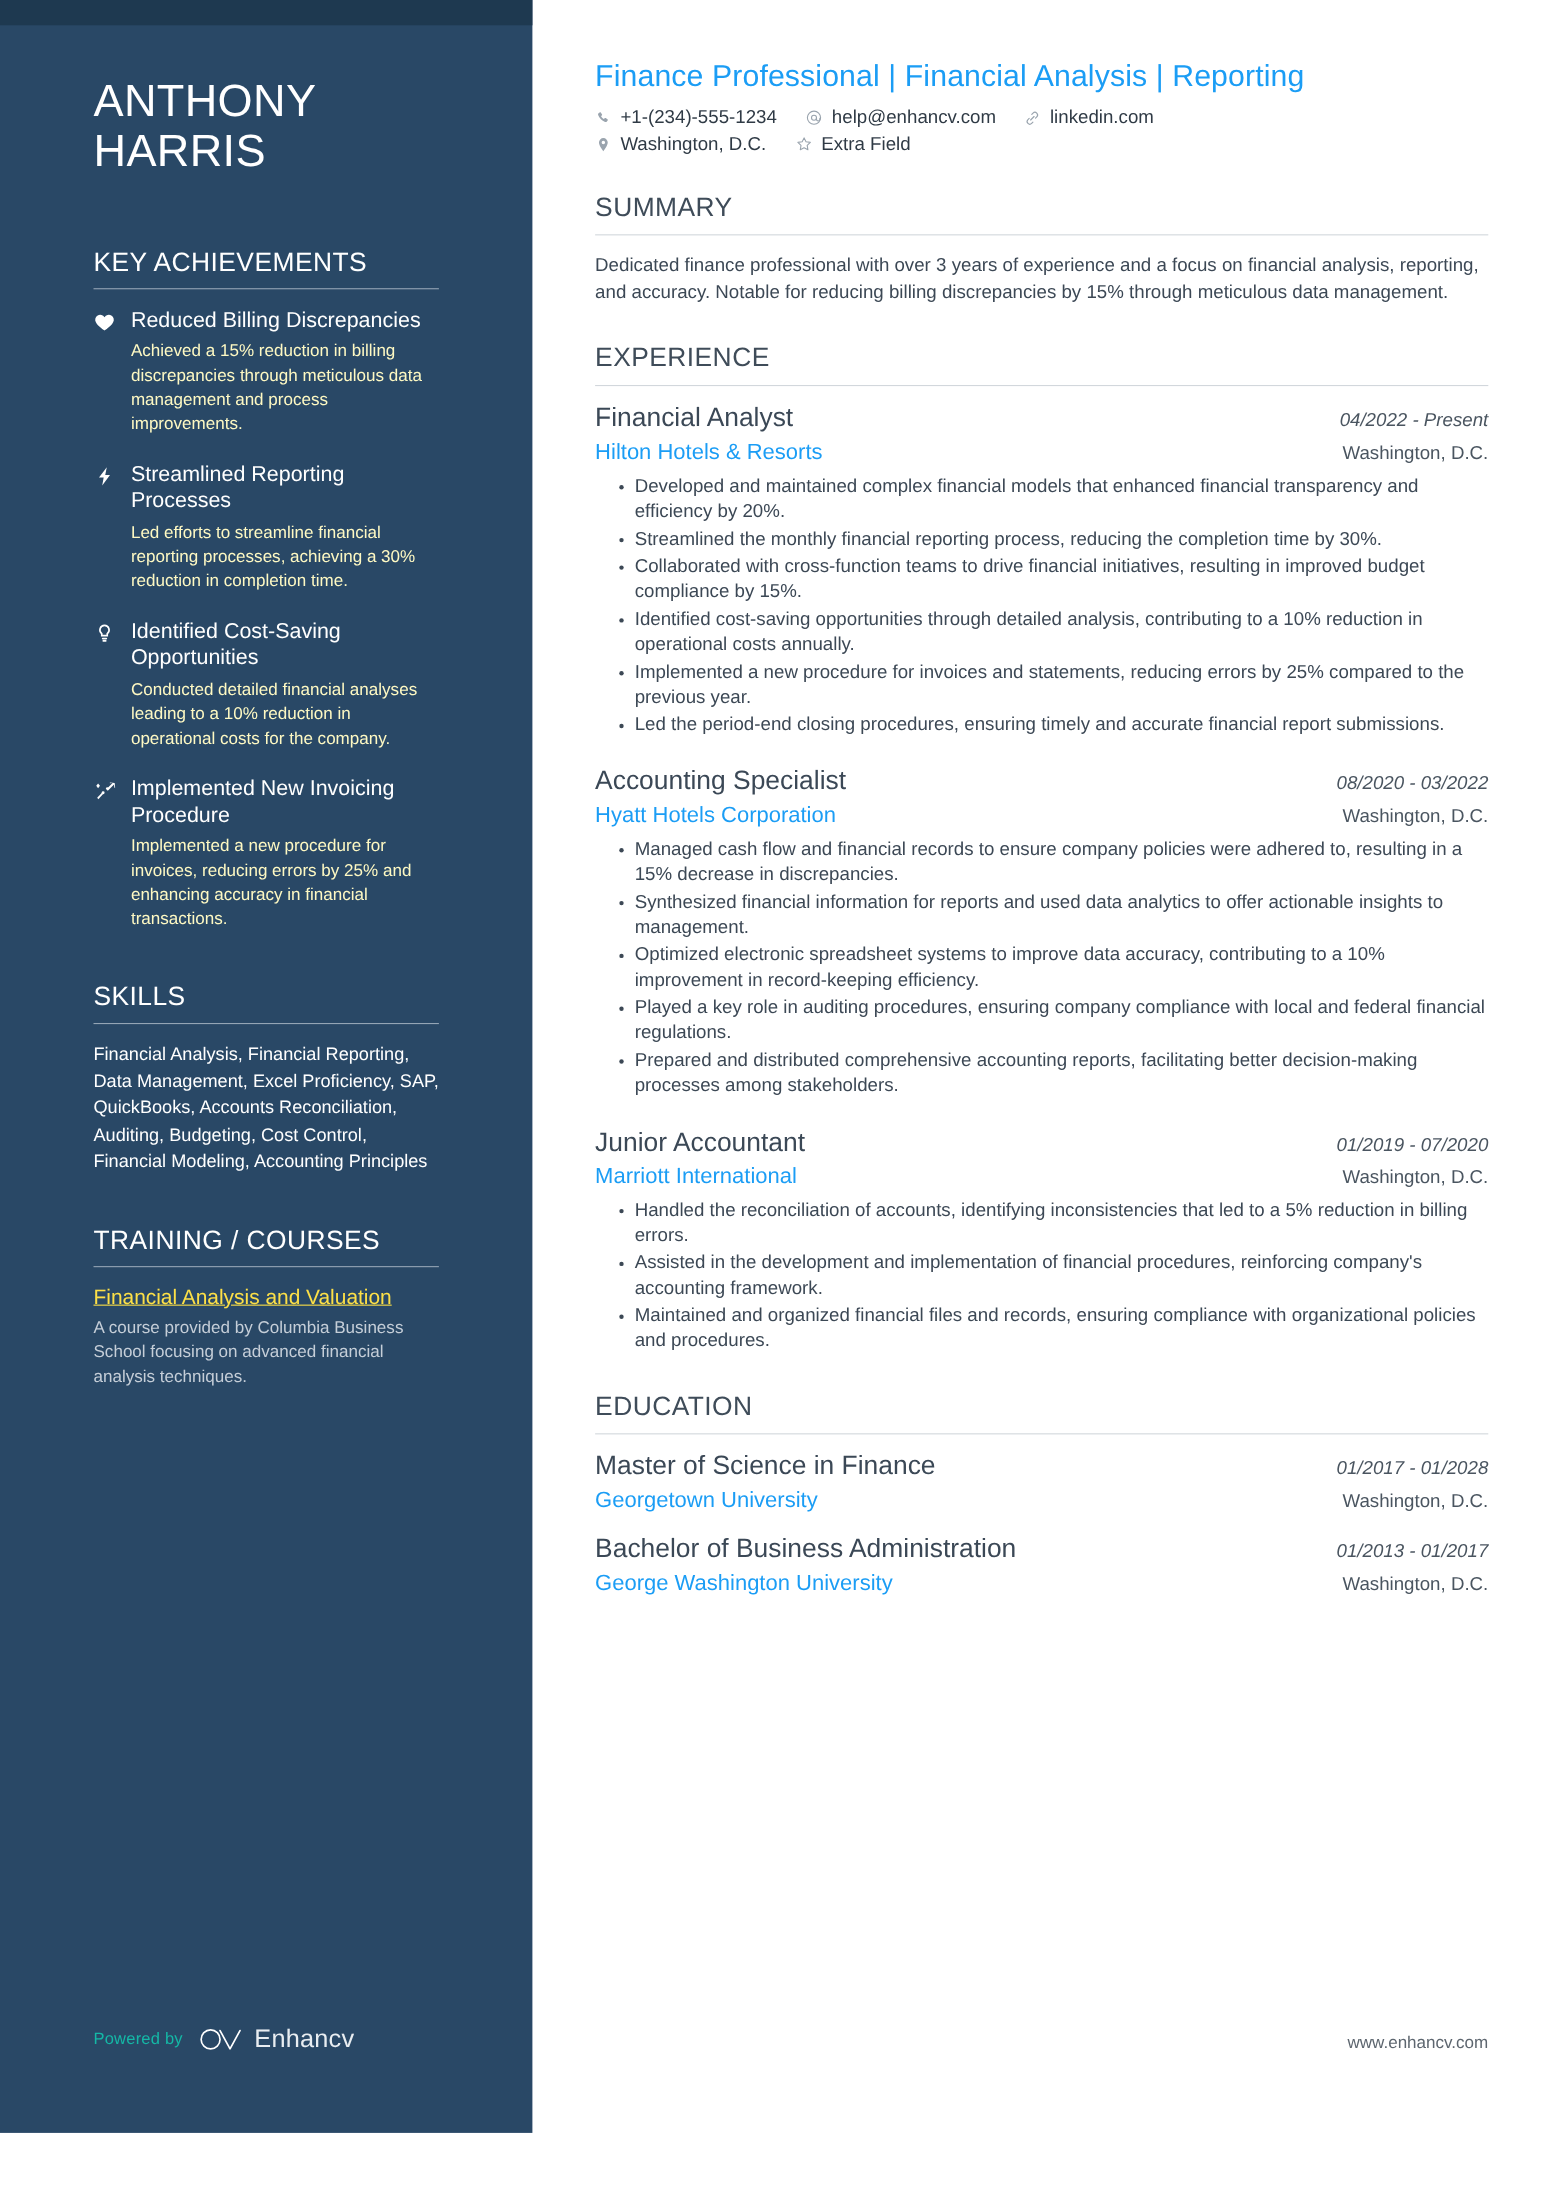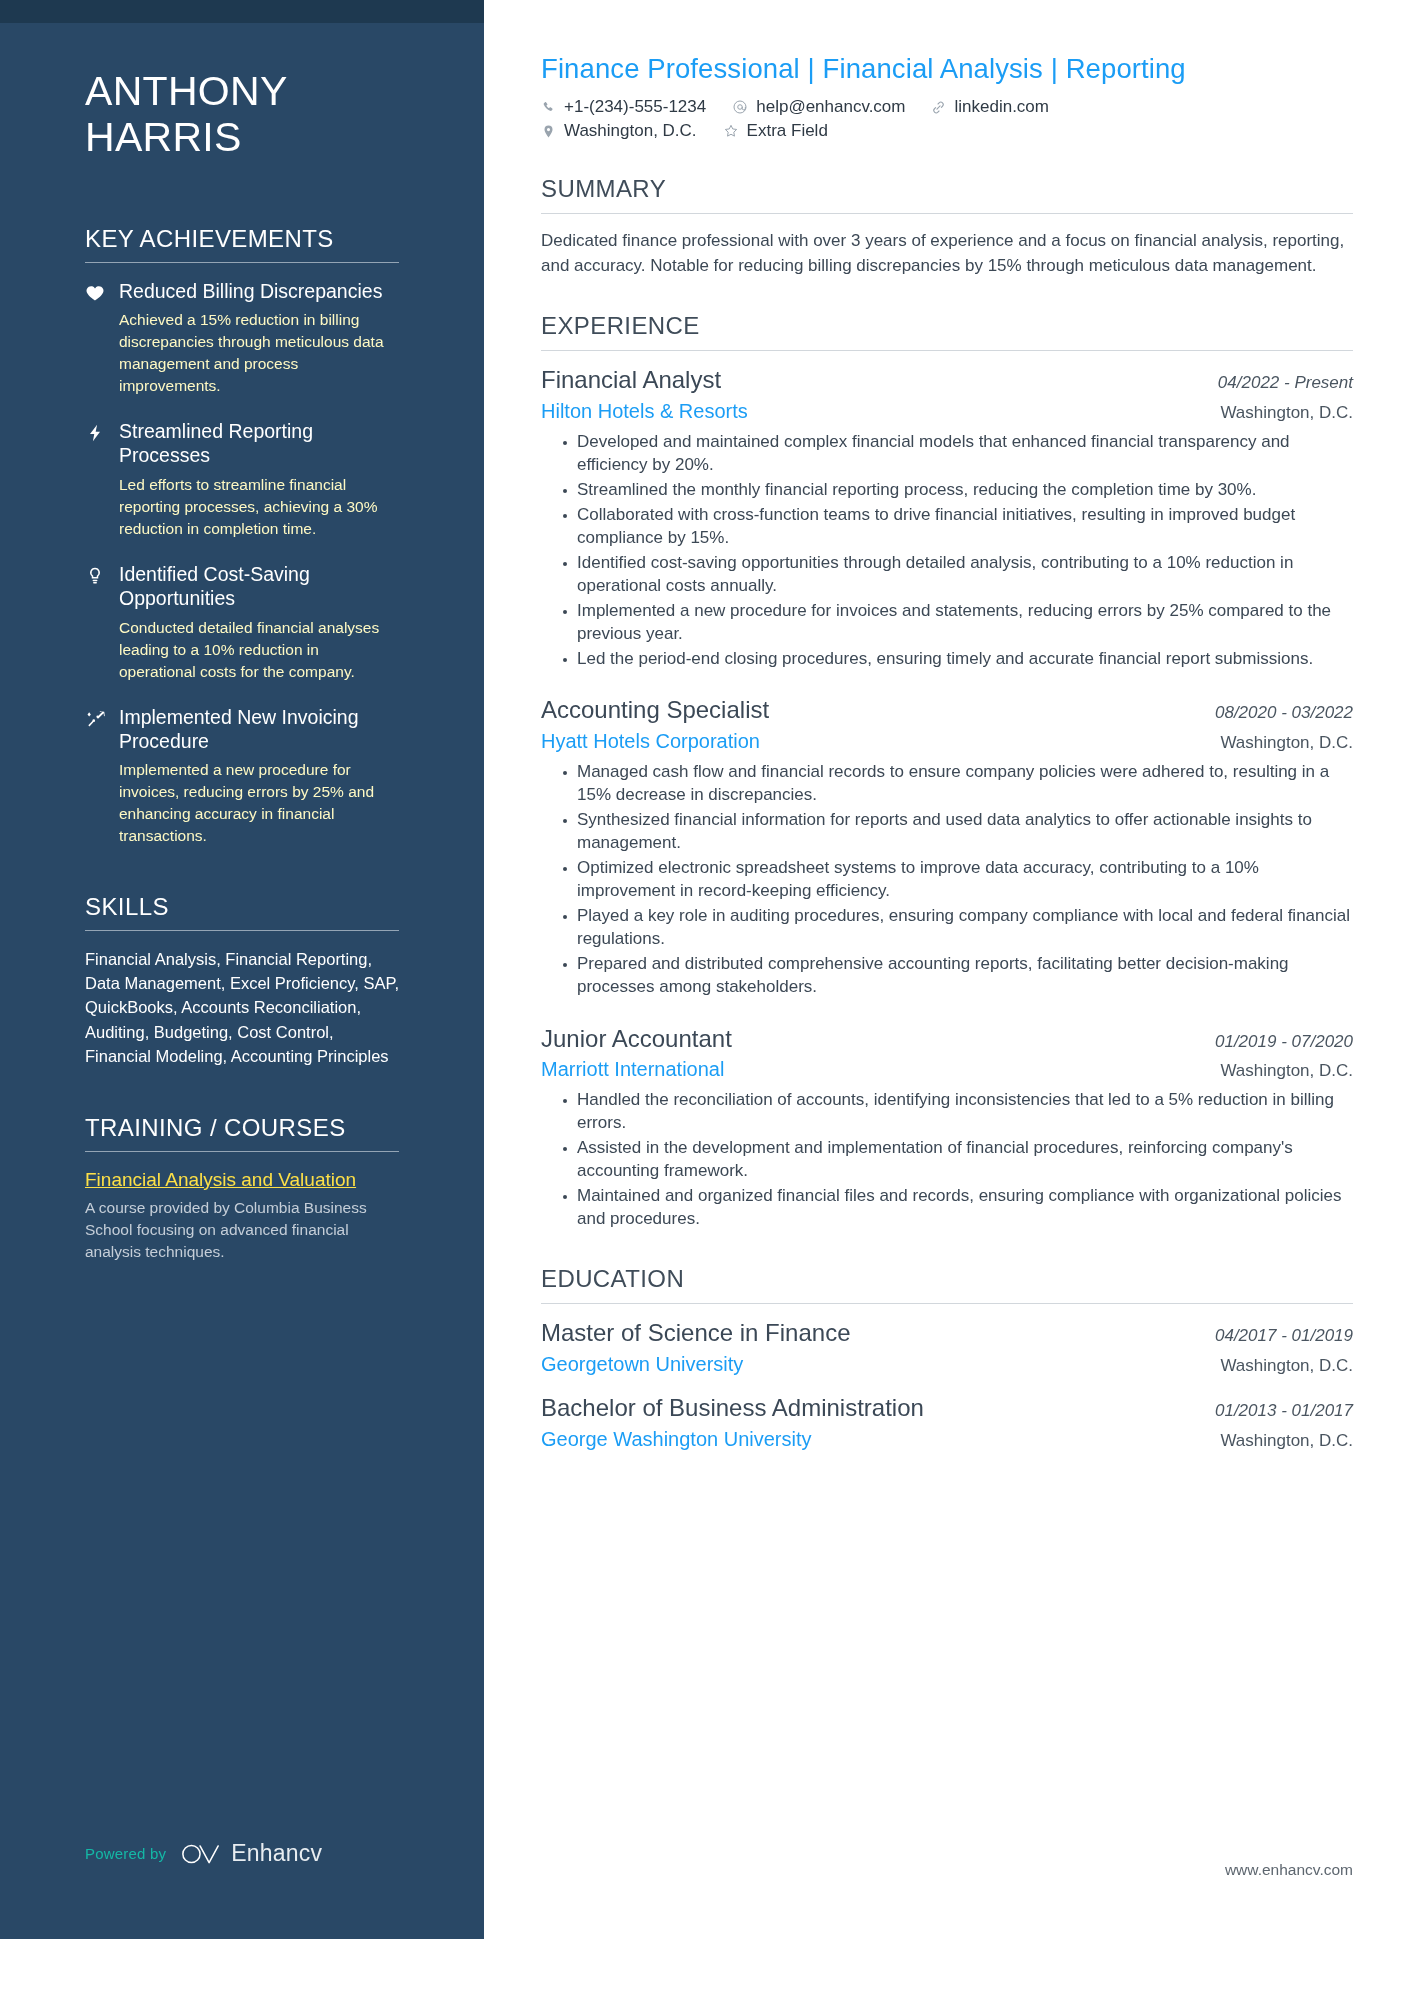--- a/index.html
+++ b/index.html
@@ -236,21 +236,21 @@
     border-radius: 50%;
     background: #3c4855;
   }
 
   .edu-entry { margin-bottom: 18px; }
   .edu-entry:last-child { margin-bottom: 0; }
 
   .main-footer {
     position: absolute;
     right: 57px;
-    bottom: 60px;
+    bottom: 72px;
     font-size: 15.5px;
     color: #5d666f;
   }
 </style>
 </head>
 <body>
 
 <div class="page">
 
   <aside class="sidebar">
@@ -467,21 +467,21 @@
       </div>
     </section>
 
     <section class="section">
       <h2 class="section-heading">EDUCATION</h2>
       <div class="section-rule"></div>
 
       <div class="edu-entry">
         <div class="entry-top">
           <div class="entry-title">Master of Science in Finance</div>
-          <div class="entry-date">04/2017 - 01/2019</div>
+          <div class="entry-date">01/2017 - 01/2028</div>
         </div>
         <div class="entry-sub">
           <div class="entry-org">Georgetown University</div>
           <div class="entry-loc">Washington, D.C.</div>
         </div>
       </div>
 
       <div class="edu-entry">
         <div class="entry-top">
           <div class="entry-title">Bachelor of Business Administration</div>

